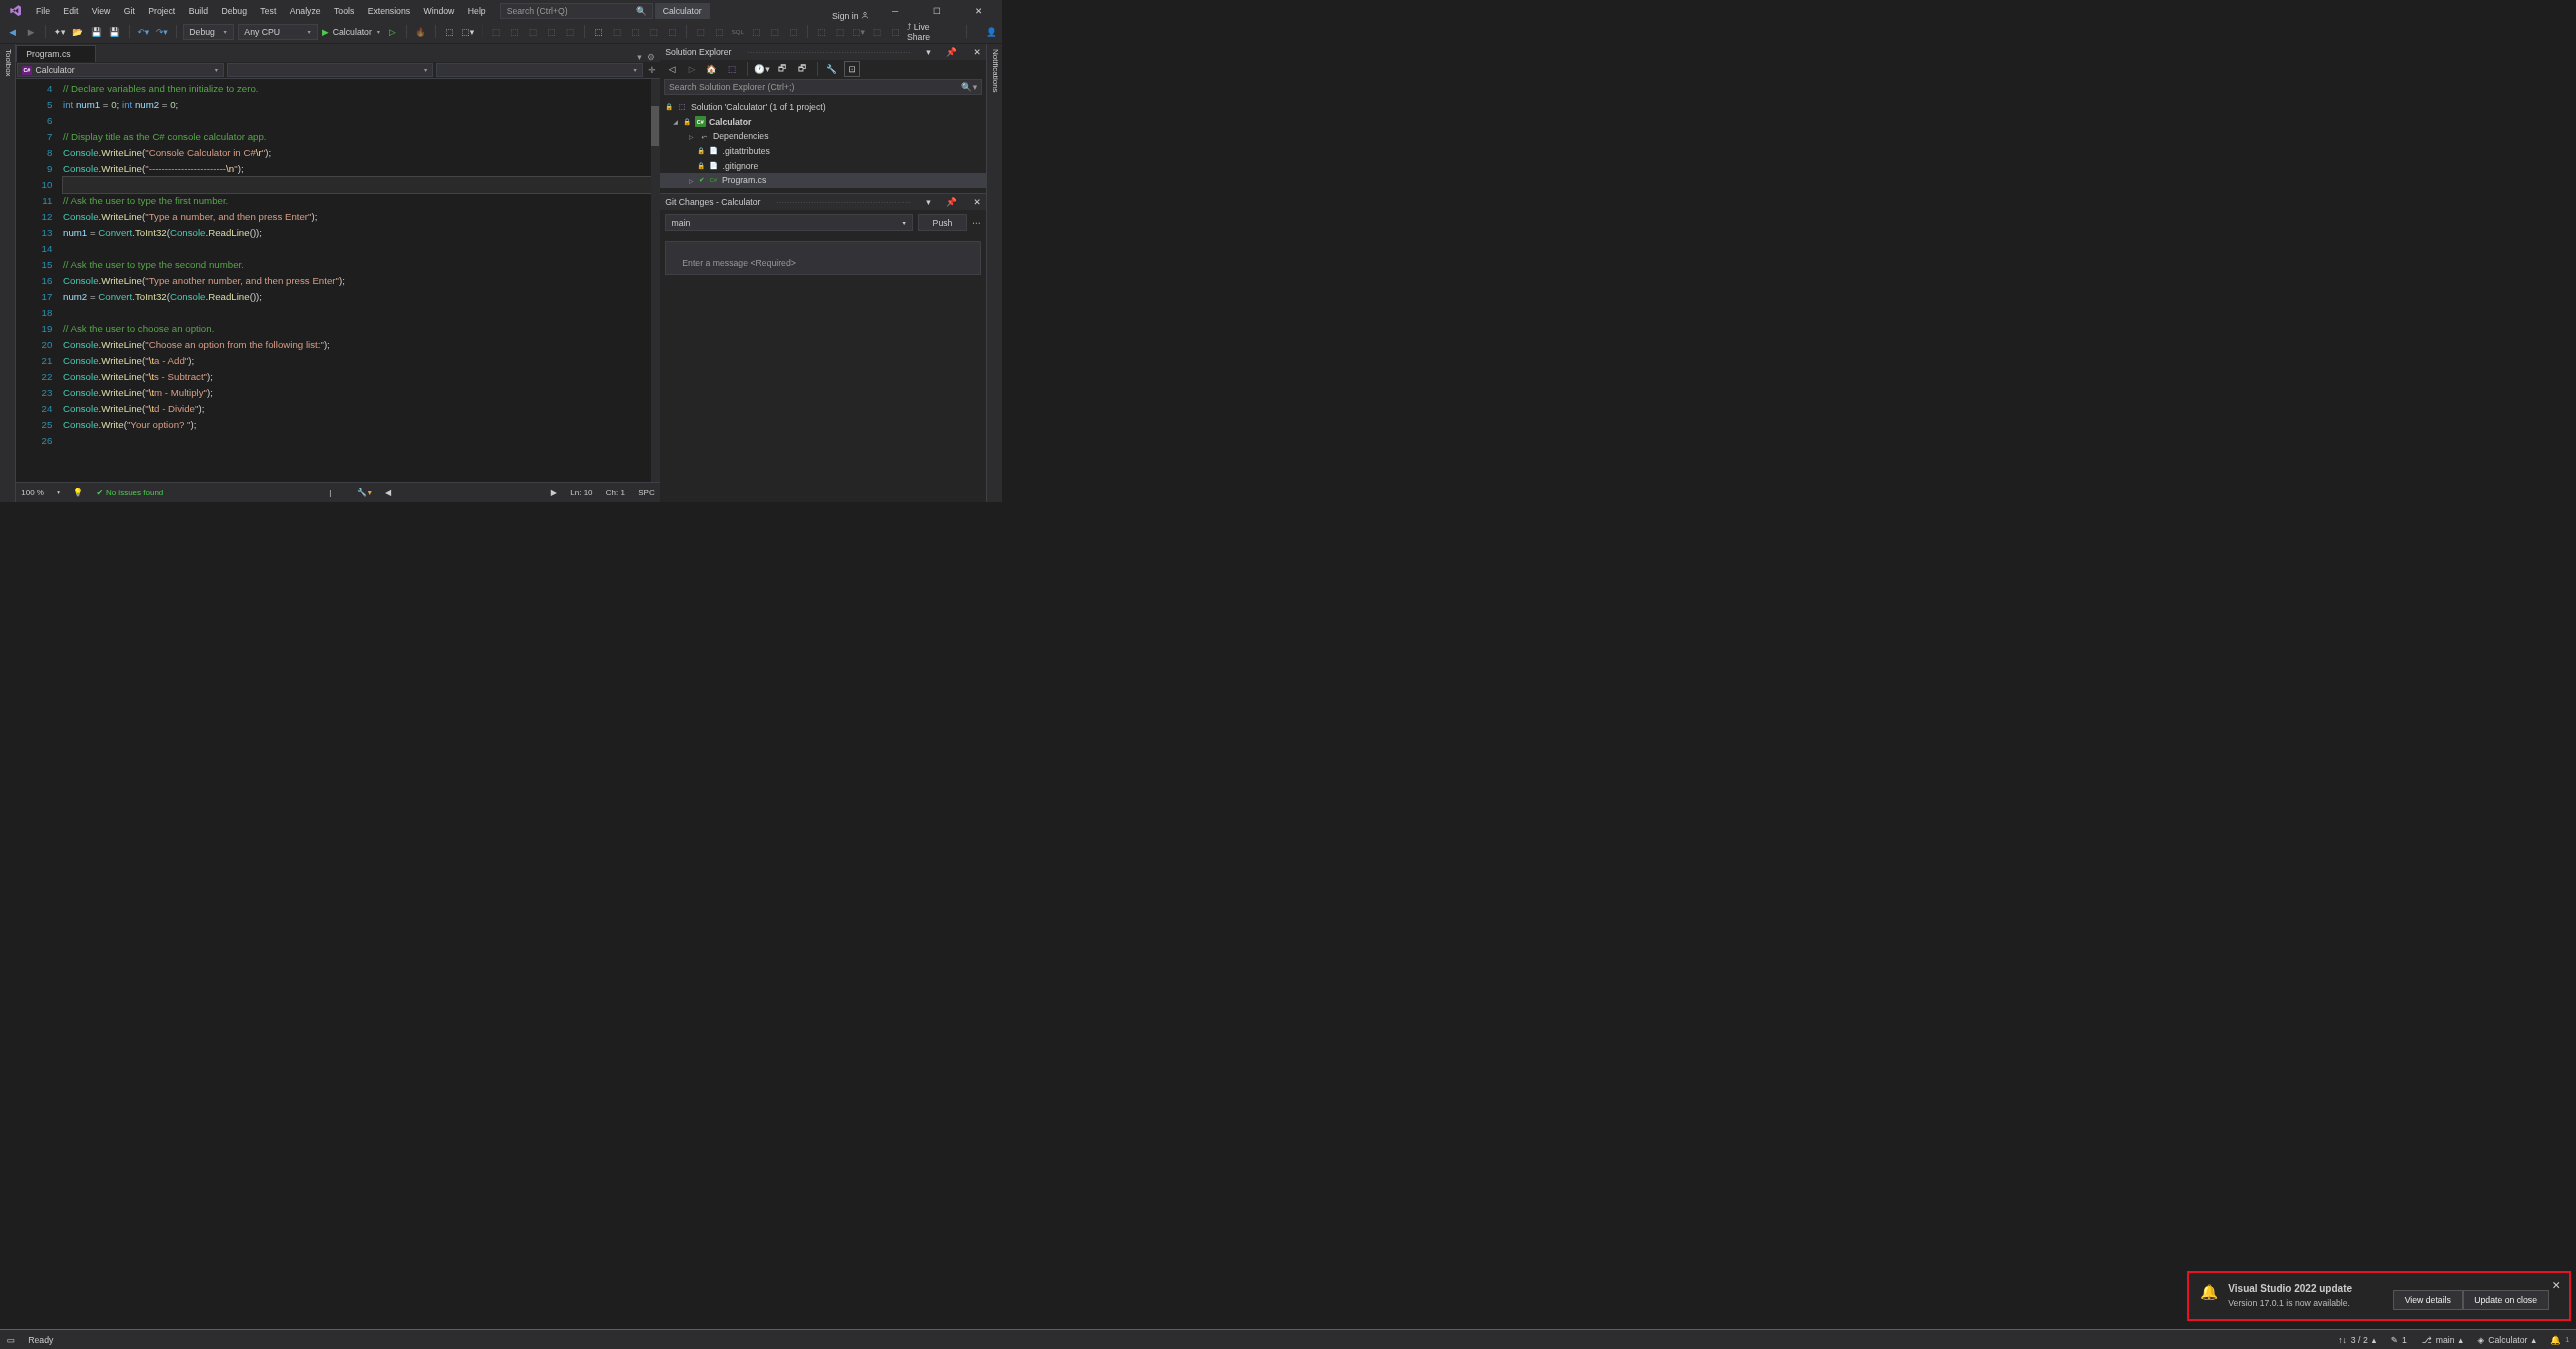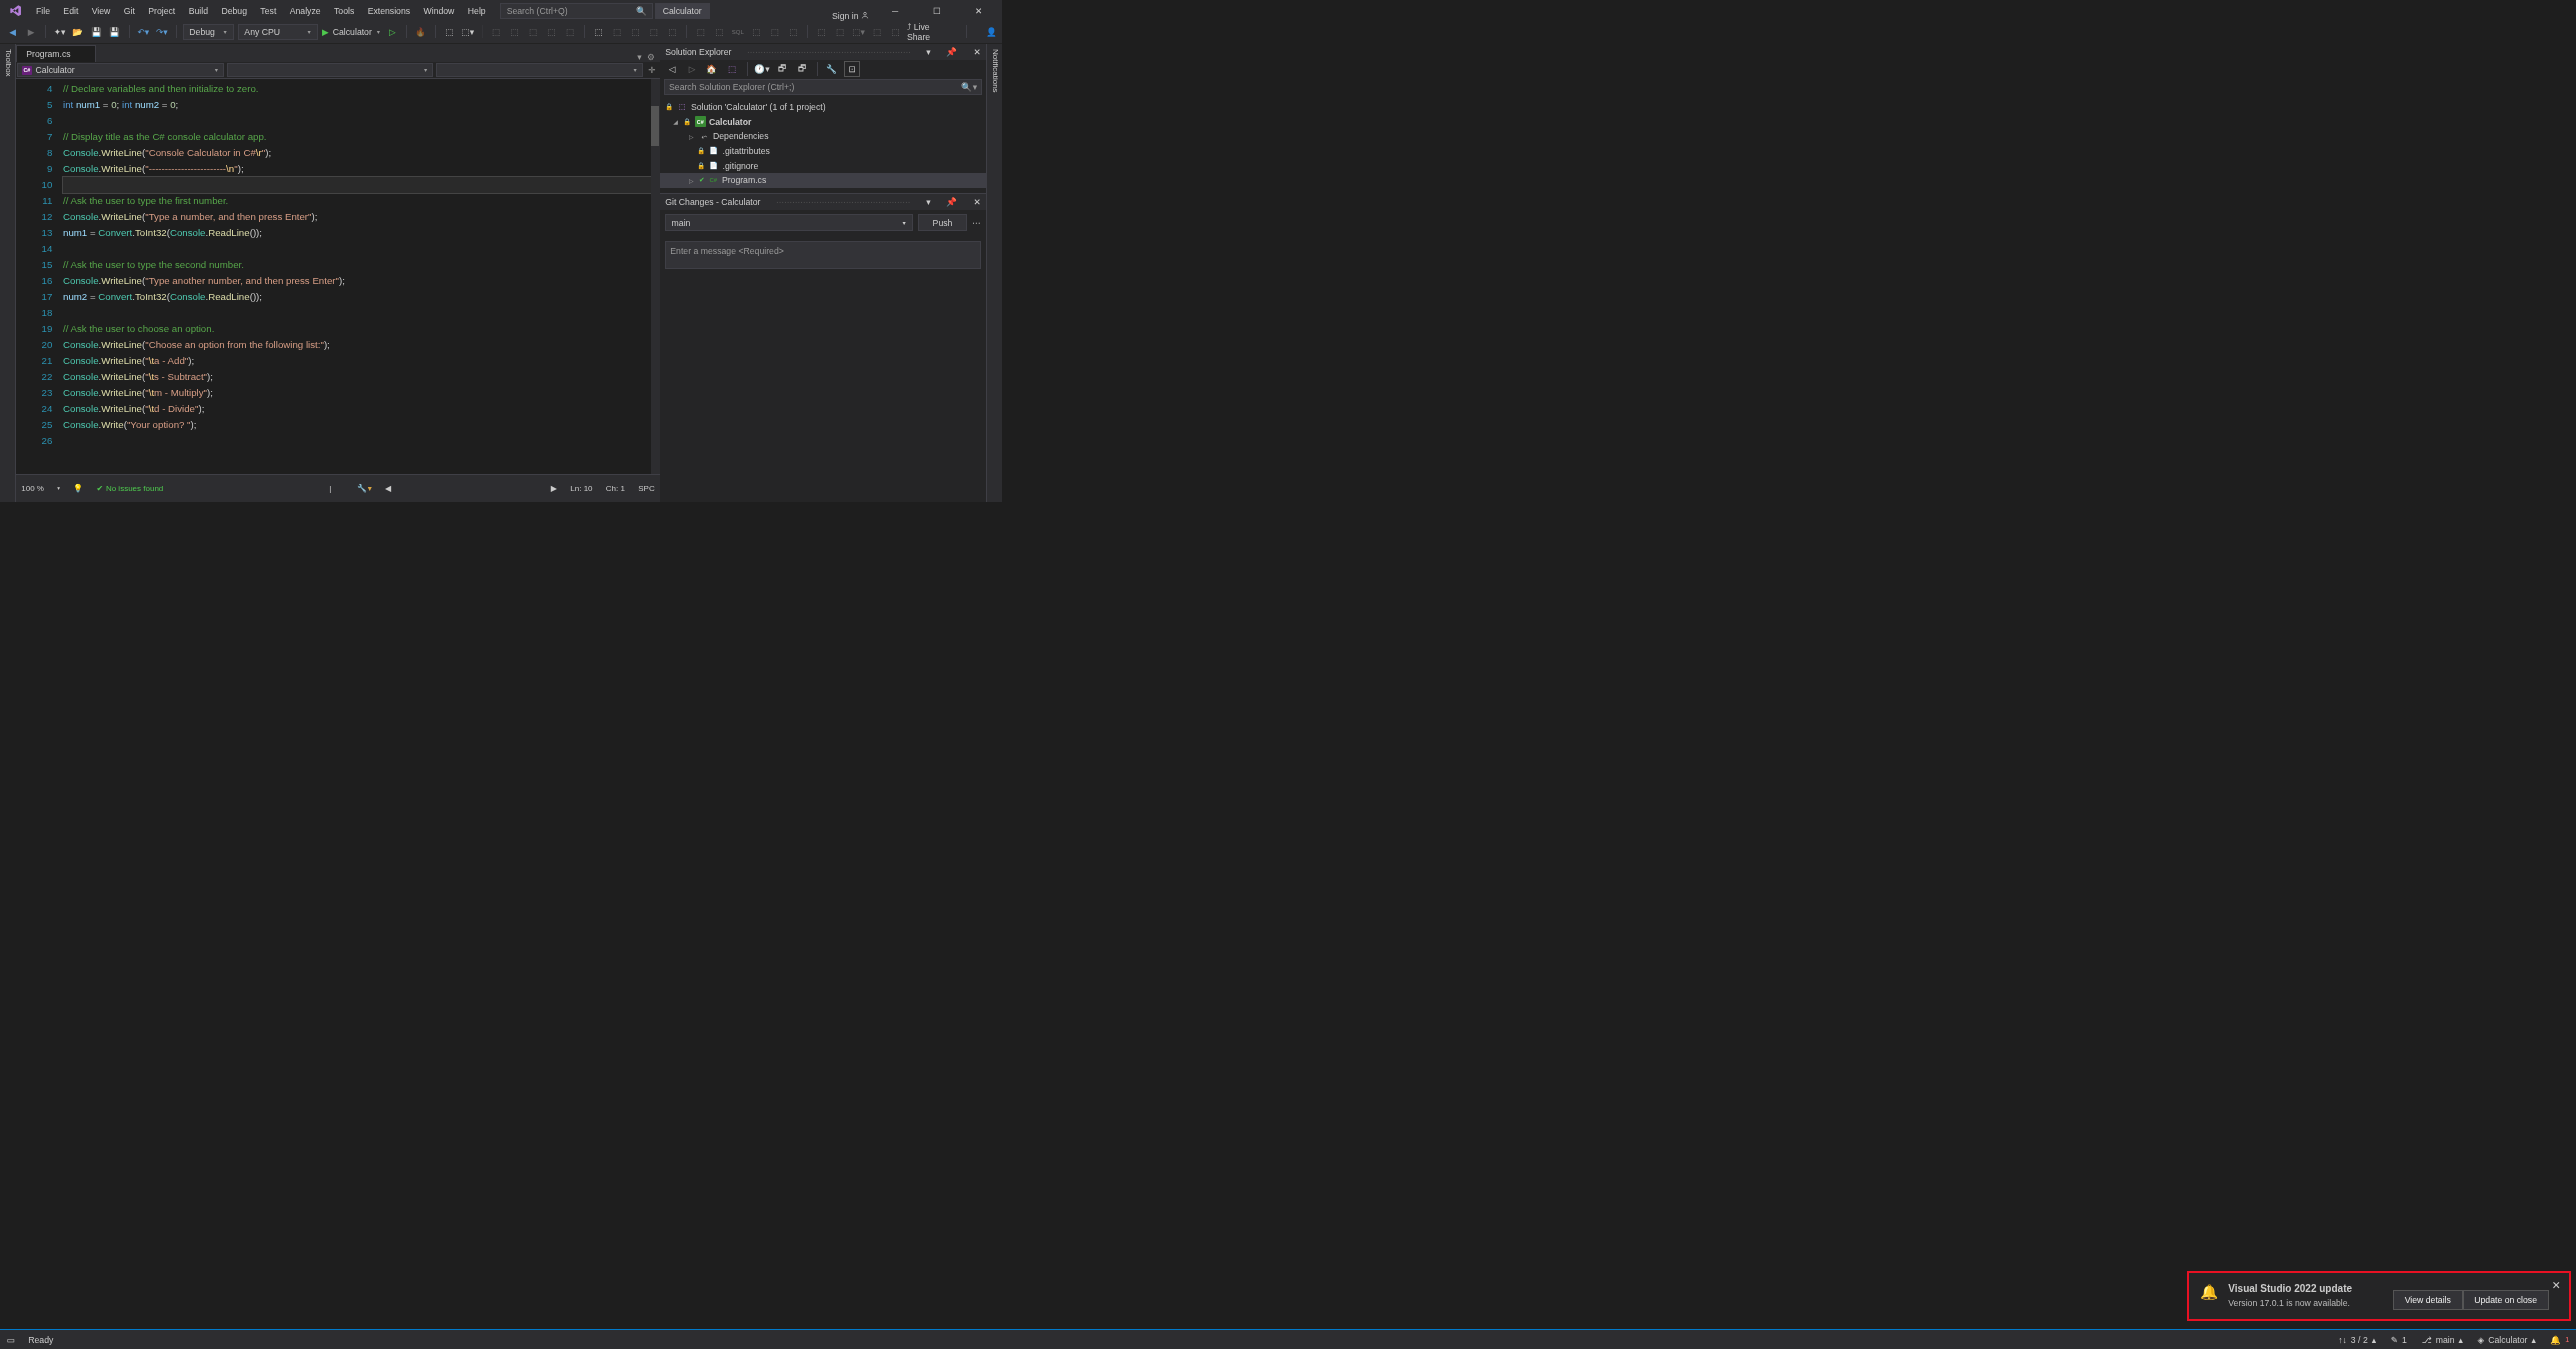--- a/index.html
+++ b/index.html
@@ -39,42 +39,42 @@
 .c-keyword{color:#569cd6;}
 .c-type{color:#4ec9b0;}
 .c-method{color:#dcdcaa;}
 .c-string{color:#d69d85;}
 .c-escape{color:#ffd68f;}
 .c-var{color:#9cdcfe;}
 .c-num{color:#b5cea8;}
 .caret-line{background:#2a2a2a;outline:0.7px solid #444;display:inline-block;width:100%;}
 .scroll-v{position:absolute;right:0;top:0;width:9.3px;height:100%;background:#2d2d30;}
 .scroll-thumb{position:absolute;right:0.7px;top:27px;width:8px;height:40px;background:#555;}
-.ed-status{height:28px;background:#2d2d30;border-top:0.7px solid #3f3f46;display:flex;align-items:center;padding:0 5.3px;gap:13.3px;font-size:8px;}
+.ed-status{height:20px;background:#2d2d30;border-top:0.7px solid #3f3f46;display:flex;align-items:center;padding:0 5.3px;gap:13.3px;font-size:8px;}
 .ed-status .noissues{color:#4ec94e;display:flex;align-items:center;gap:2.7px;}
 .side-panels{width:326px;display:flex;flex-direction:column;background:#252526;}
 .panel-hdr{height:16px;background:#2d2d30;display:flex;align-items:center;padding:0 5.3px;gap:16px;}
 .panel-hdr .dots{flex:1;height:2px;background-image:radial-gradient(#555 0.7px,transparent 0.7px);background-size:2.7px 2.7px;}
 .panel-tb{height:18.6px;display:flex;align-items:center;padding:0 4px;gap:4px;}
 .panel-search{background:#333337;border:0.7px solid #3f3f46;margin:1.3px 4px;padding:2px 4px;display:flex;align-items:center;color:#999;}
 .tree{padding:2.7px 0;font-size:8.7px;}
 .tree-row{display:flex;align-items:center;gap:3.3px;padding:0.7px 5.3px;height:14.7px;}
 .tree-row.sel{background:#3f3f46;}
 .exp{width:6.7px;font-size:6px;color:#999;}
 .ic{width:10.7px;height:10.7px;display:flex;align-items:center;justify-content:center;font-size:7.3px;}
 .ic-sln{color:#b180d7;}
 .ic-cs{background:#388a34;color:#fff;font-size:5.3px;font-weight:bold;border-radius:0.7px;}
 .ic-file{color:#ccc;}
 .lock{color:#4fc3f7;font-size:6.7px;}
 .check{color:#4ec94e;font-size:6.7px;}
 .git-panel{flex:1;display:flex;flex-direction:column;border-top:0.7px solid #3f3f46;margin-top:2.7px;}
 .git-row{display:flex;align-items:center;gap:5.3px;padding:4px 5.3px;}
 .git-branch{flex:1;background:#333337;border:0.7px solid #3f3f46;padding:2.7px 5.3px;display:flex;align-items:center;}
 .git-push{background:#333337;border:0.7px solid #3f3f46;padding:2.7px 13.3px;}
-.git-msg{margin:5.3px;background:#333337;border:0.7px solid #3f3f46;padding:4px;color:#999;height:28px;}
+.git-msg{margin:5.3px;background:#333337;border:0.7px solid #3f3f46;padding:16px;color:#999;height:28px;}
 .statusbar{position:absolute;bottom:0;left:0;right:0;height:20px;background:#2d2d30;border-top:0.7px solid #007acc;display:flex;align-items:center;padding:0 6.7px;gap:13.3px;font-size:8.7px;}
 .statusbar .right{margin-left:auto;display:flex;gap:14.7px;align-items:center;}
 .sb-item{display:flex;align-items:center;gap:4px;}
 .notif-badge{color:#ff6b6b;}
 .toast{position:absolute;bottom:28px;right:5.3px;width:384px;background:#252526;border:2.7px solid #e81123;padding:10.7px 12px;display:flex;gap:9.3px;}
 .toast .bell{color:#ccc;font-size:14.7px;}
 .toast-body{flex:1;}
 .toast-title{font-size:10px;font-weight:600;margin-bottom:4px;}
 .toast-text{font-size:8.7px;color:#bbb;}
 .toast-close{position:absolute;top:6.7px;right:8px;font-size:10.7px;color:#ccc;}

